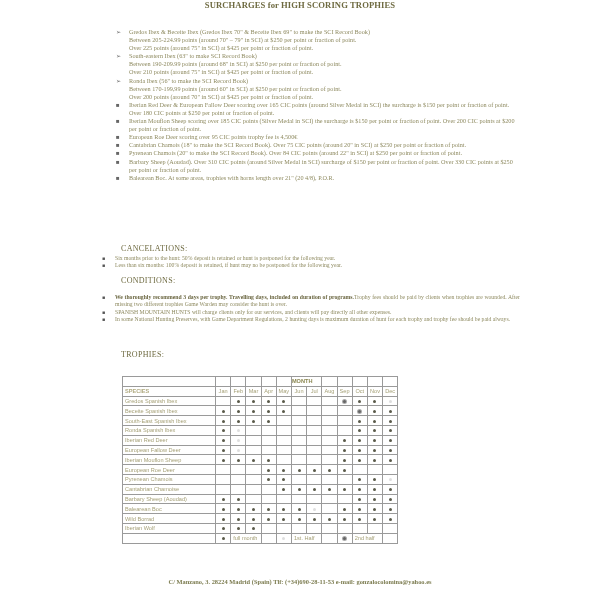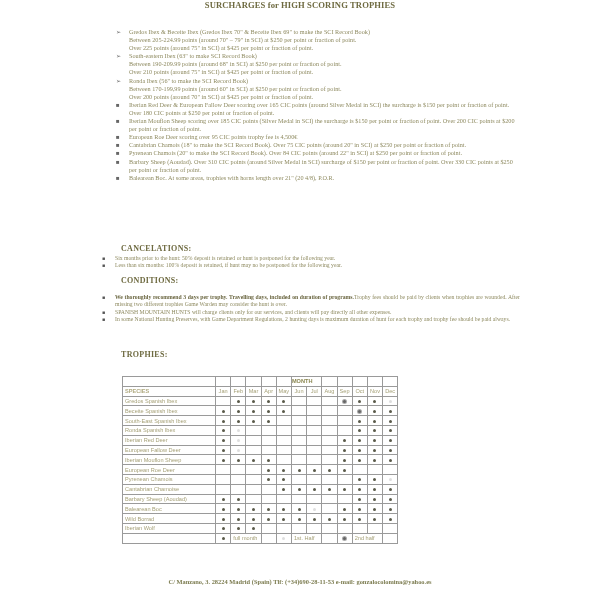--- a/index.html
+++ b/index.html
@@ -5,21 +5,21 @@
   html, body { margin: 0; padding: 0; background: #ffffff; }
   body { width: 600px; height: 600px; position: relative; overflow: hidden;
          font-family: "Liberation Serif", serif; color: #8a8658; }
   .page { position: absolute; left: 0; top: 0; width: 600px; height: 600px; }
   .title { position: absolute; top: 0; left: 0; width: 600px; text-align: center;
            font-size: 8.6px; font-weight: bold; color: #6e6a40; letter-spacing: 0.1px; }
   .sec { position: absolute; left: 115px; width: 400px; font-size: 6.2px; line-height: 8.1px; color: #8e8a60; }
   .sec .item { position: relative; padding-left: 14px; }
   .sec .item .bul { position: absolute; left: 1px; top: 0; font-size: 6px; color: #666; }
   .sec .sub { display: block; }
-  .heading { position: absolute; left: 86px; font-size: 8px; font-weight: bold; color: #6e6a40; letter-spacing: 0.3px; padding-left: 35px; }
+  .heading { position: absolute; left: 86px; font-size: 8px; font-weight: normal; color: #6e6a40; letter-spacing: 0.3px; padding-left: 35px; }
   .list2 { position: absolute; left: 100px; width: 420px; font-size: 5.7px; line-height: 7.4px; color: #8e8a60; }
   .list2 .item { position: relative; padding-left: 15px; }
   .list2 .item .bul { position: absolute; left: 2px; top: 0; font-size: 5px; color: #555; }
   .bold { font-weight: bold; color: #6a6640; }
   .justify { text-align: justify; }
 
   table.seasons { position: absolute; left: 122px; top: 376px; border-collapse: collapse;
                   font-family: "Liberation Sans", sans-serif; font-size: 5.6px; color: #a6a178; }
   table.seasons td { border: 1px solid #9a9a9a; height: 8.8px; padding: 0 2px; white-space: nowrap; }
   table.seasons td.sp { width: 88px; color: #a6a178; }

